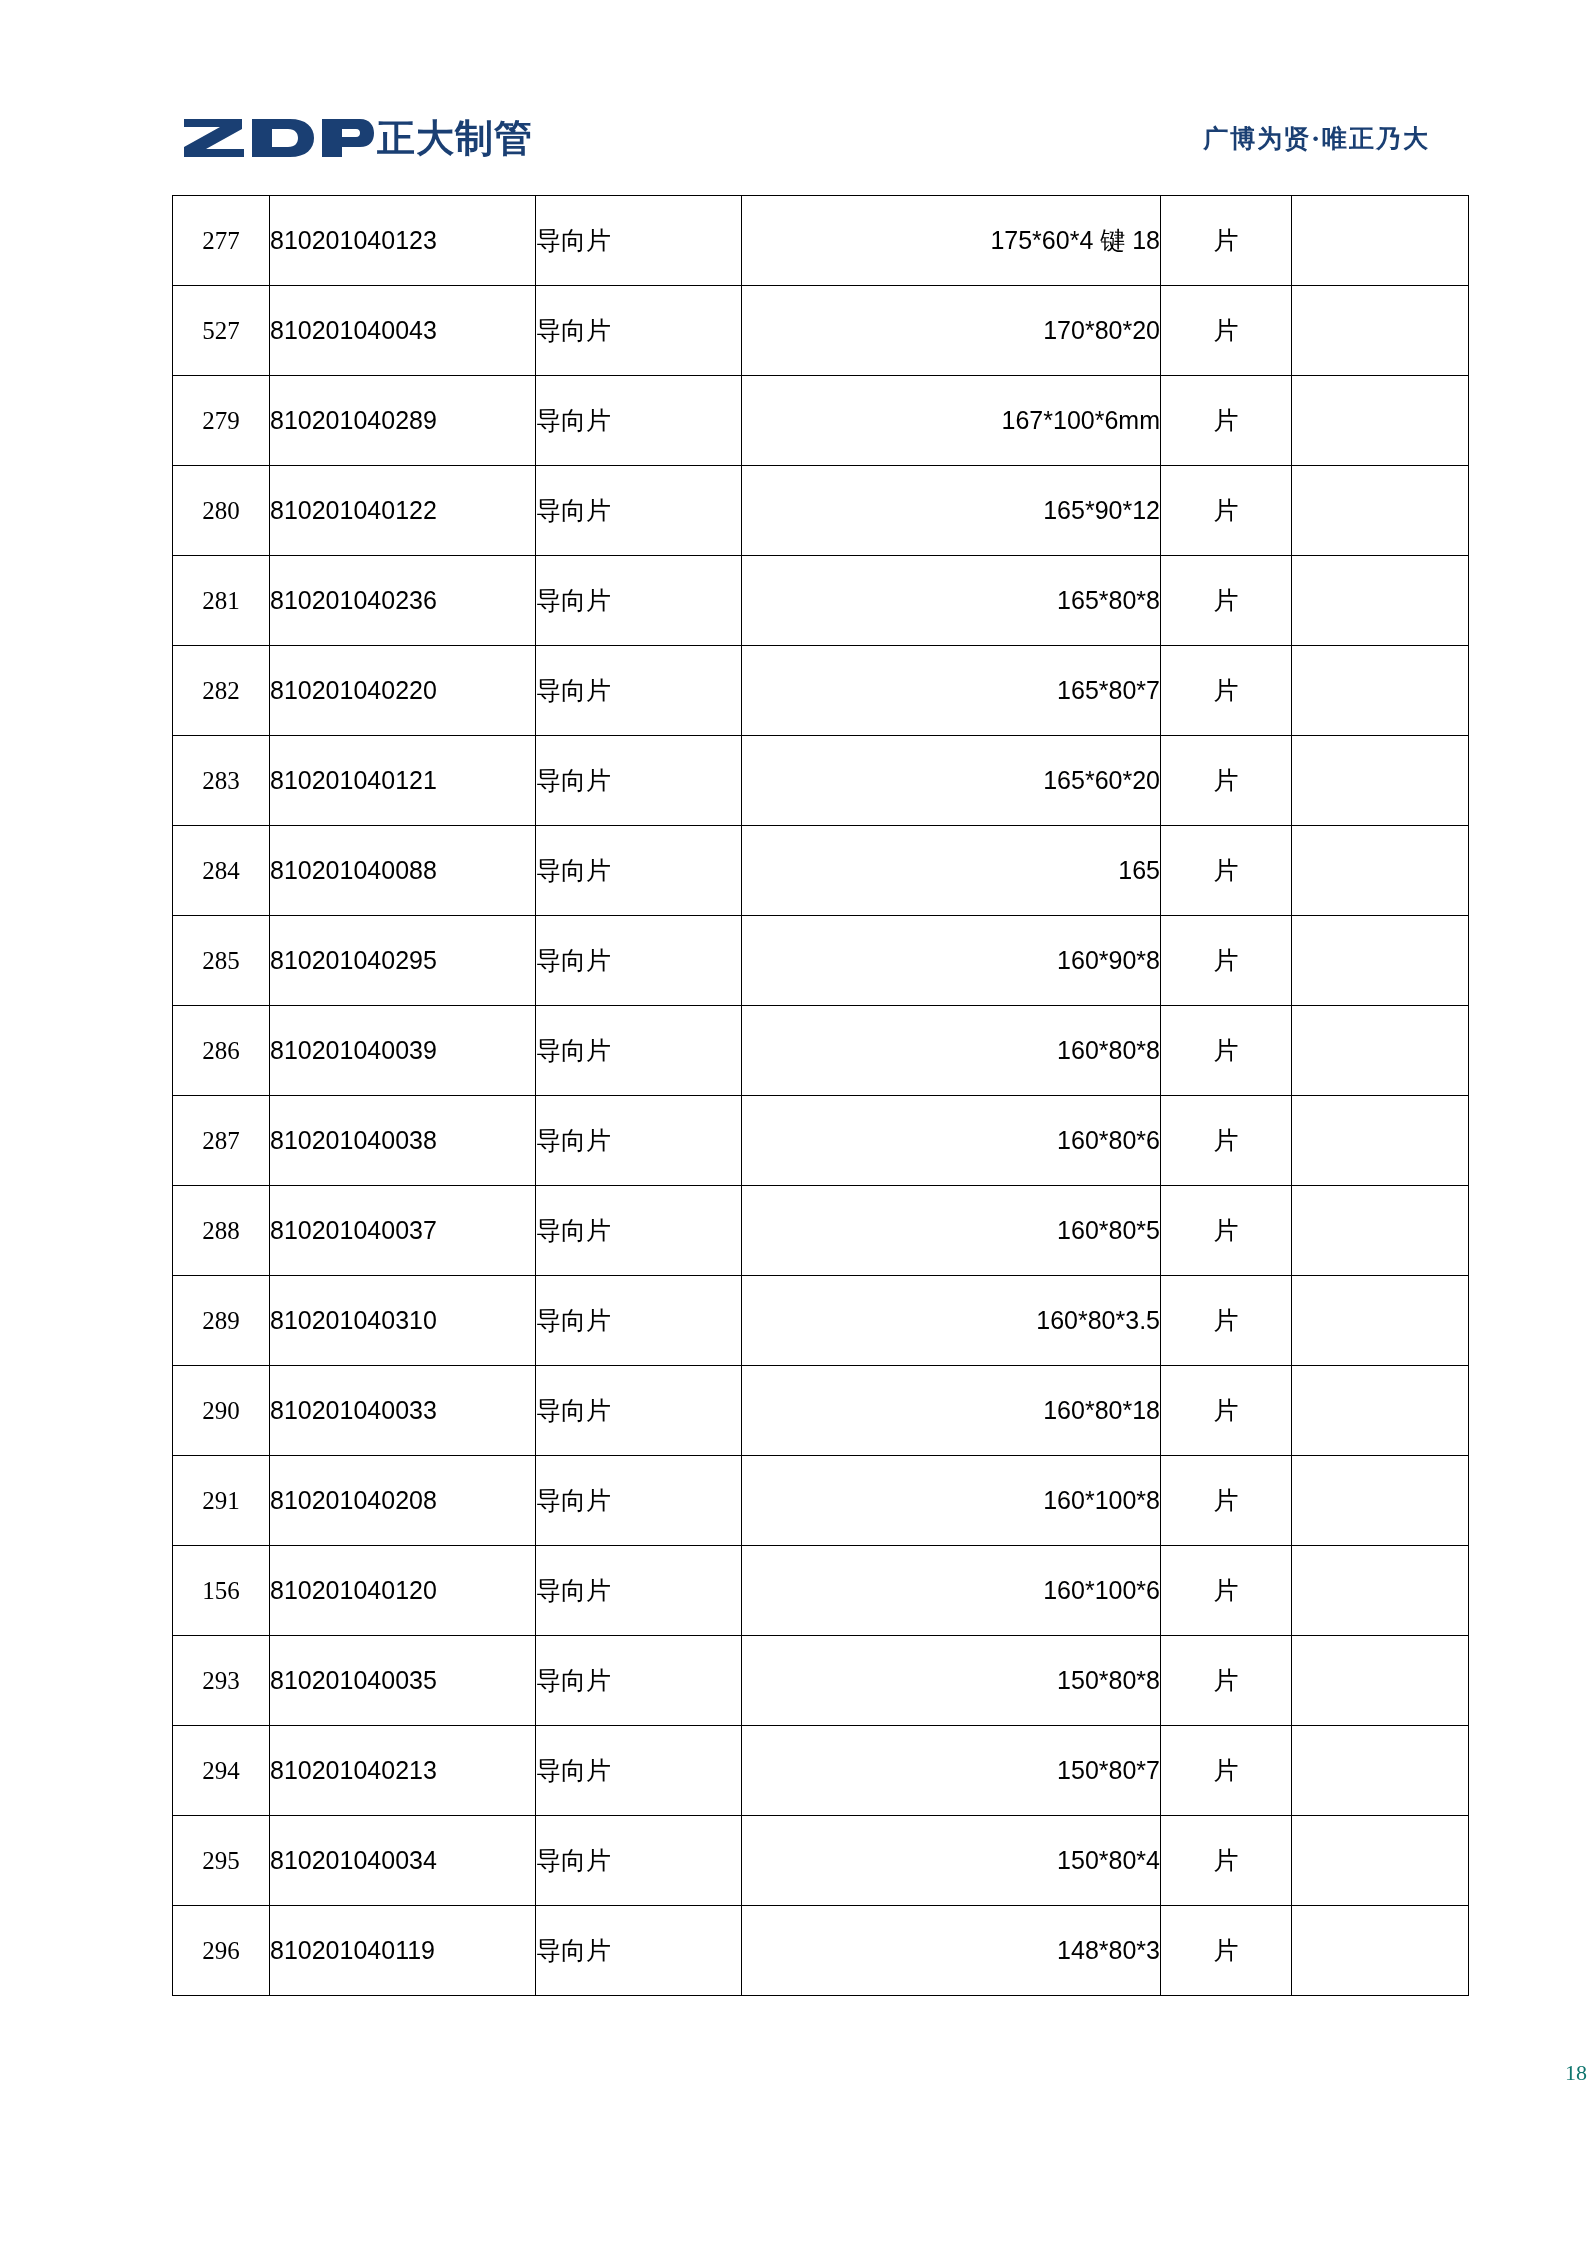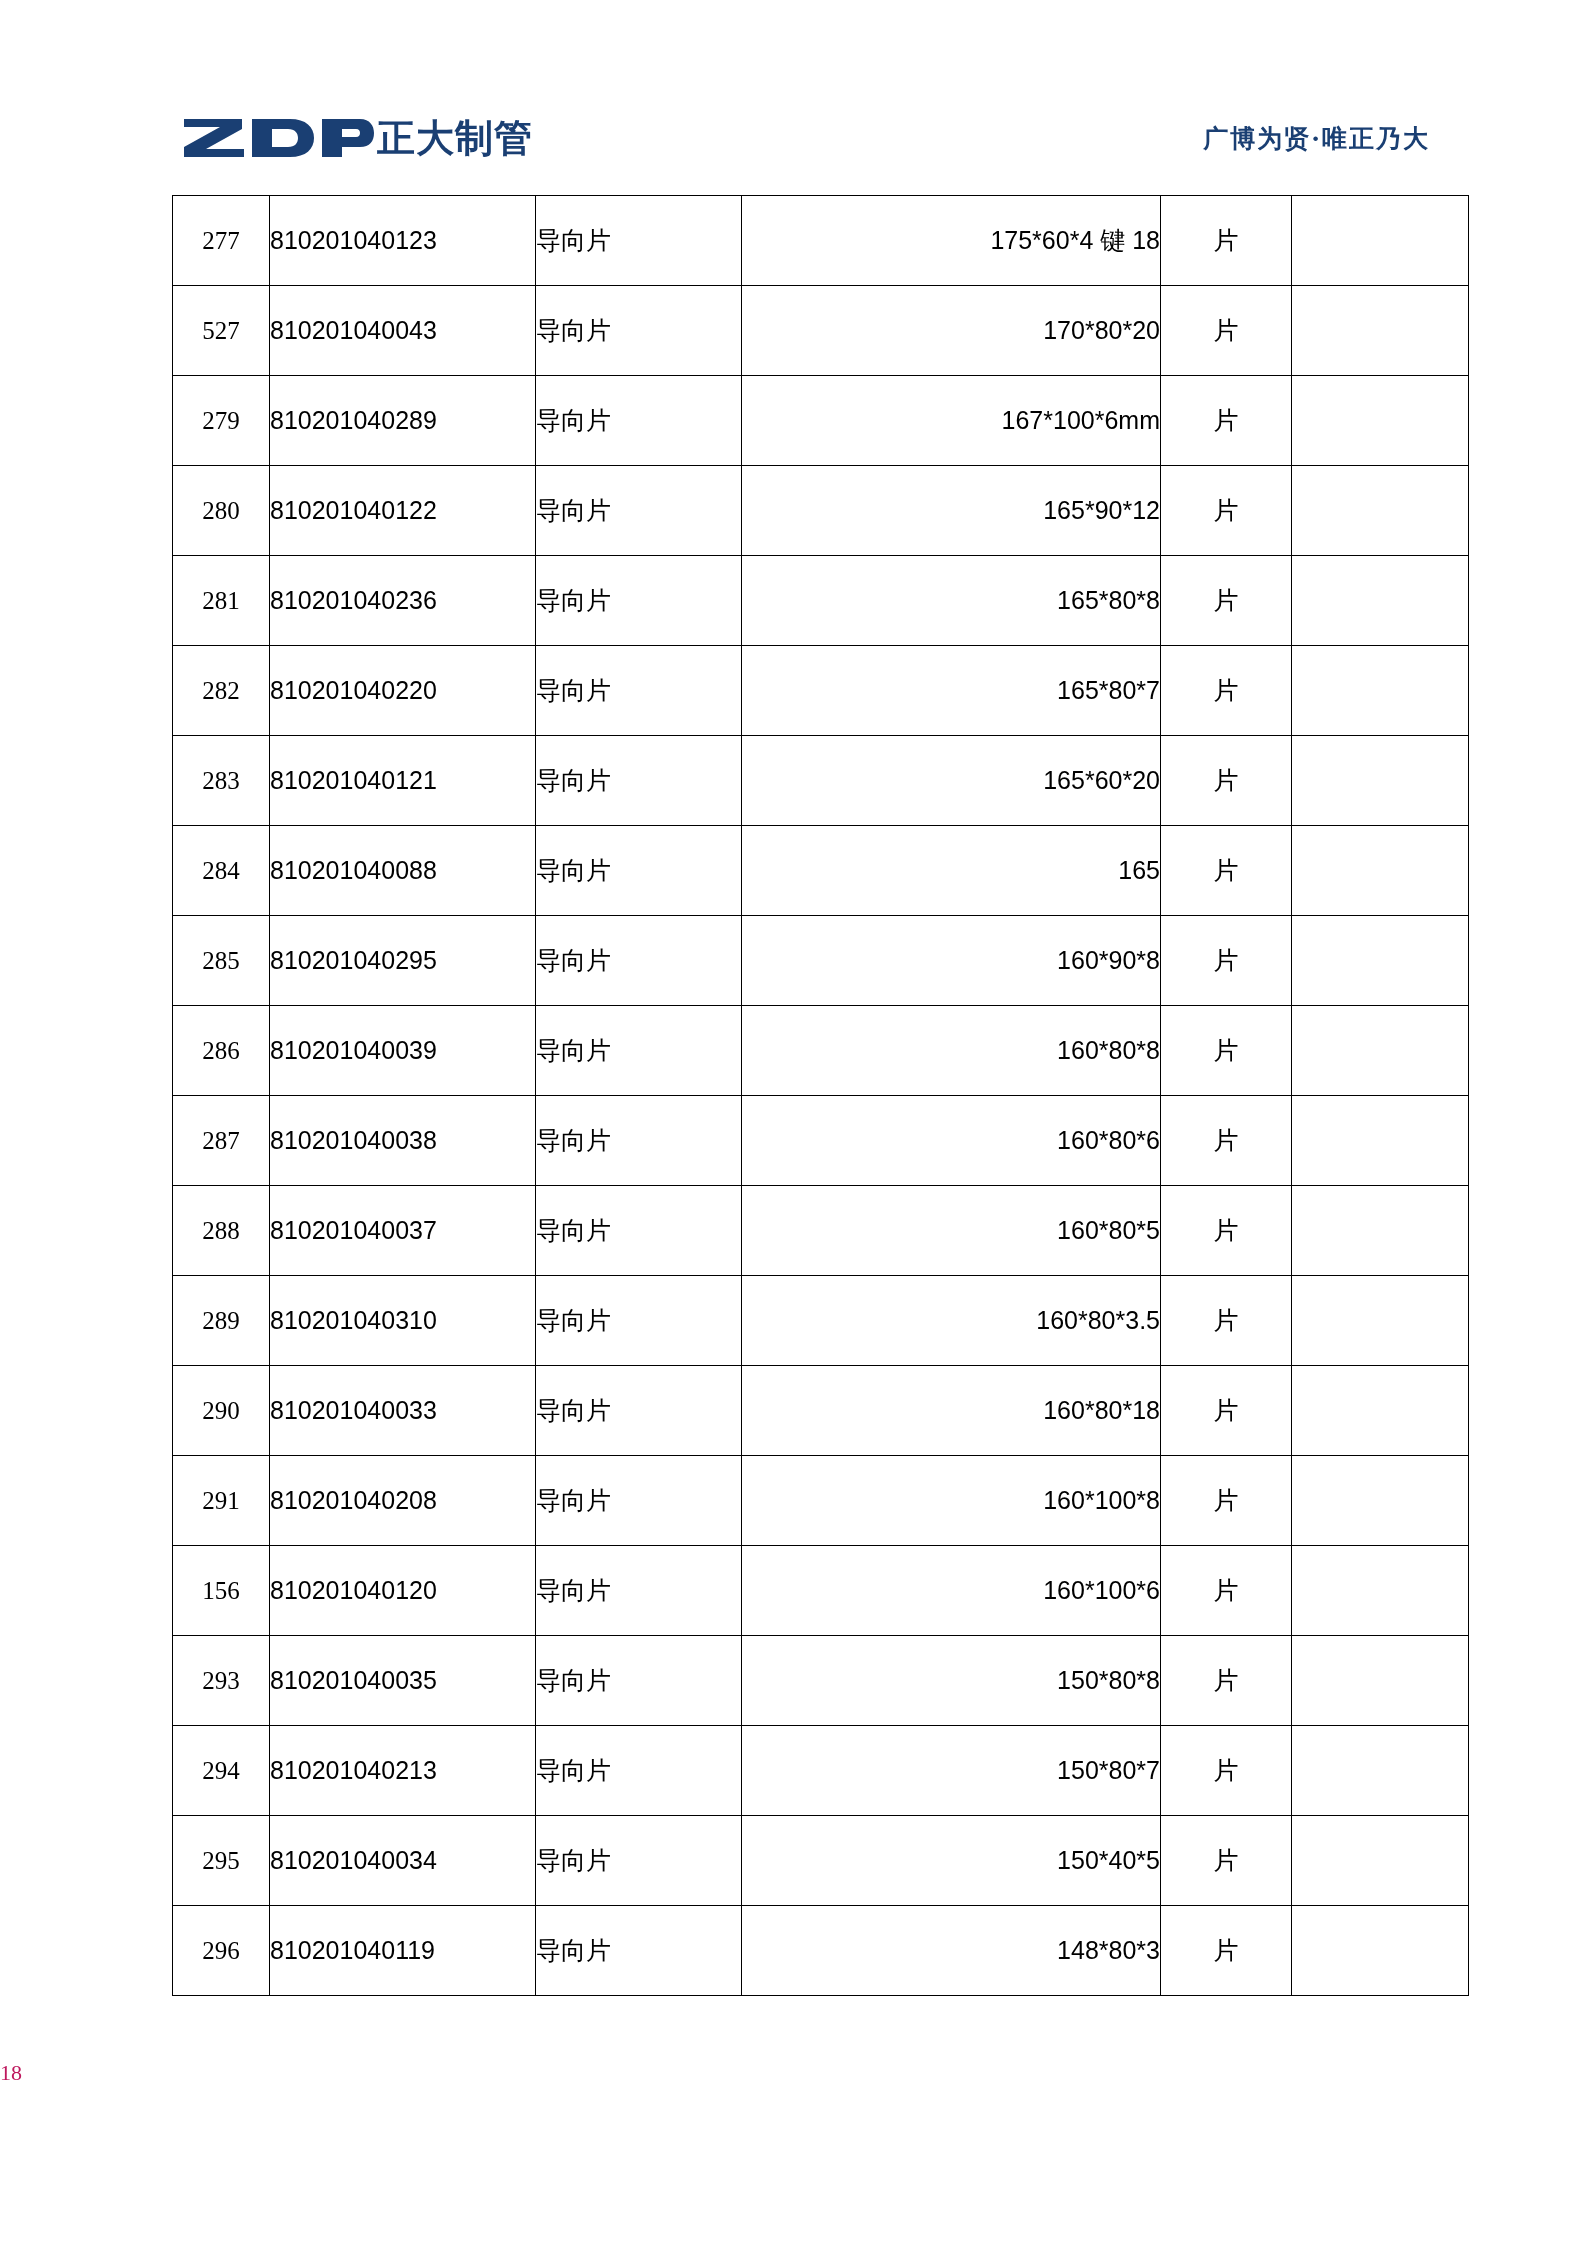--- a/index.html
+++ b/index.html
@@ -122,24 +122,24 @@
   td.c-blank {
     width: 176px;
   }
 
   
   .footer {
     position: absolute;
     left: 0;
     top: 2060px;
     width: 1587px;
-    text-align: left;
+    text-align: right;
     font-family: "Liberation Serif", serif;
     font-size: 22px;
-    color: #be185d;
+    color: #0f766e;
   }
 </style>
 </head>
 <body>
 
 <div class="page">
 
   <div class="header">
     <div class="logo-wrap">
       <span class="logo-mark">
@@ -301,21 +301,21 @@
           <td class="c-code">810201040213</td>
           <td class="c-name">导向片</td>
           <td class="c-spec">150*80*7</td>
           <td class="c-unit">片</td>
           <td class="c-blank"></td>
         </tr>
         <tr>
           <td class="c-idx">295</td>
           <td class="c-code">810201040034</td>
           <td class="c-name">导向片</td>
-          <td class="c-spec">150*40*5</td>
+          <td class="c-spec">150*80*4</td>
           <td class="c-unit">片</td>
           <td class="c-blank"></td>
         </tr>
         <tr>
           <td class="c-idx">296</td>
           <td class="c-code">810201040119</td>
           <td class="c-name">导向片</td>
           <td class="c-spec">148*80*3</td>
           <td class="c-unit">片</td>
           <td class="c-blank"></td>

